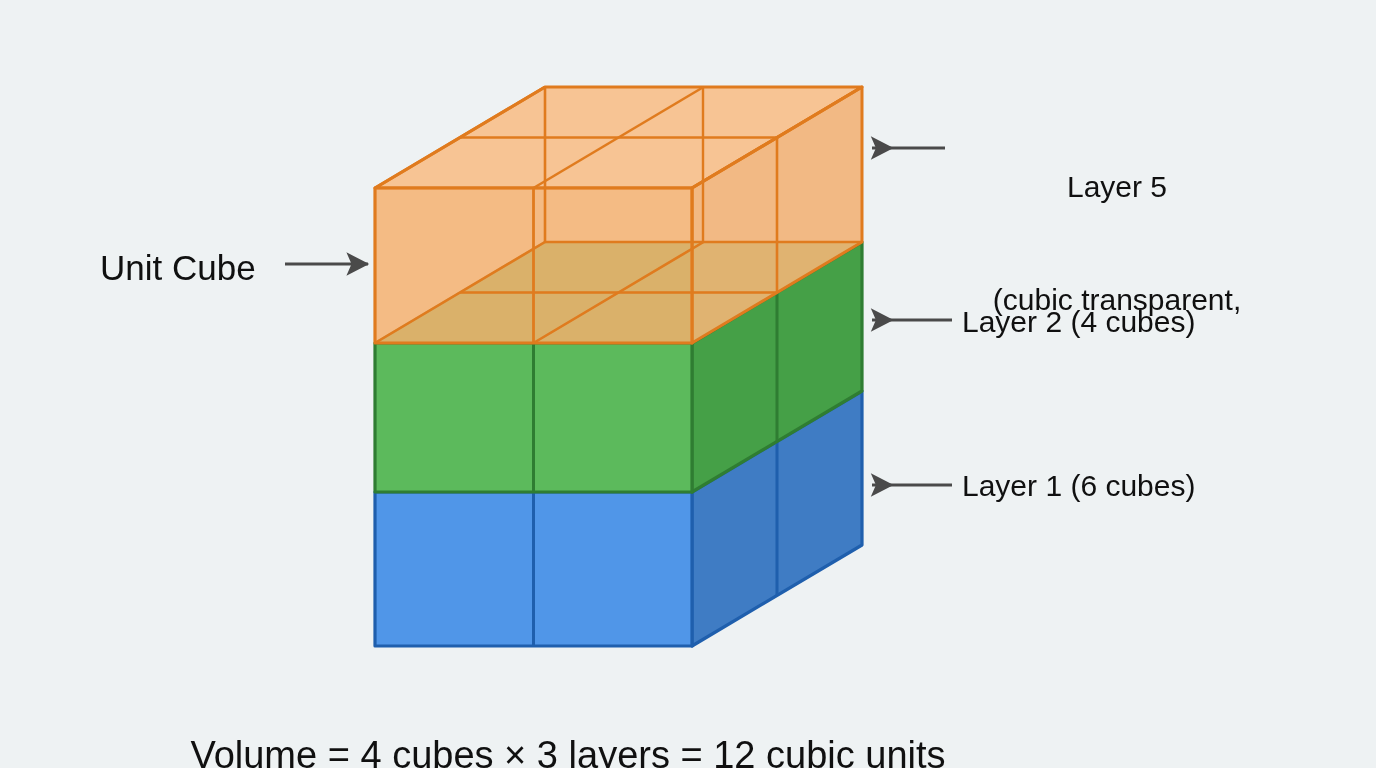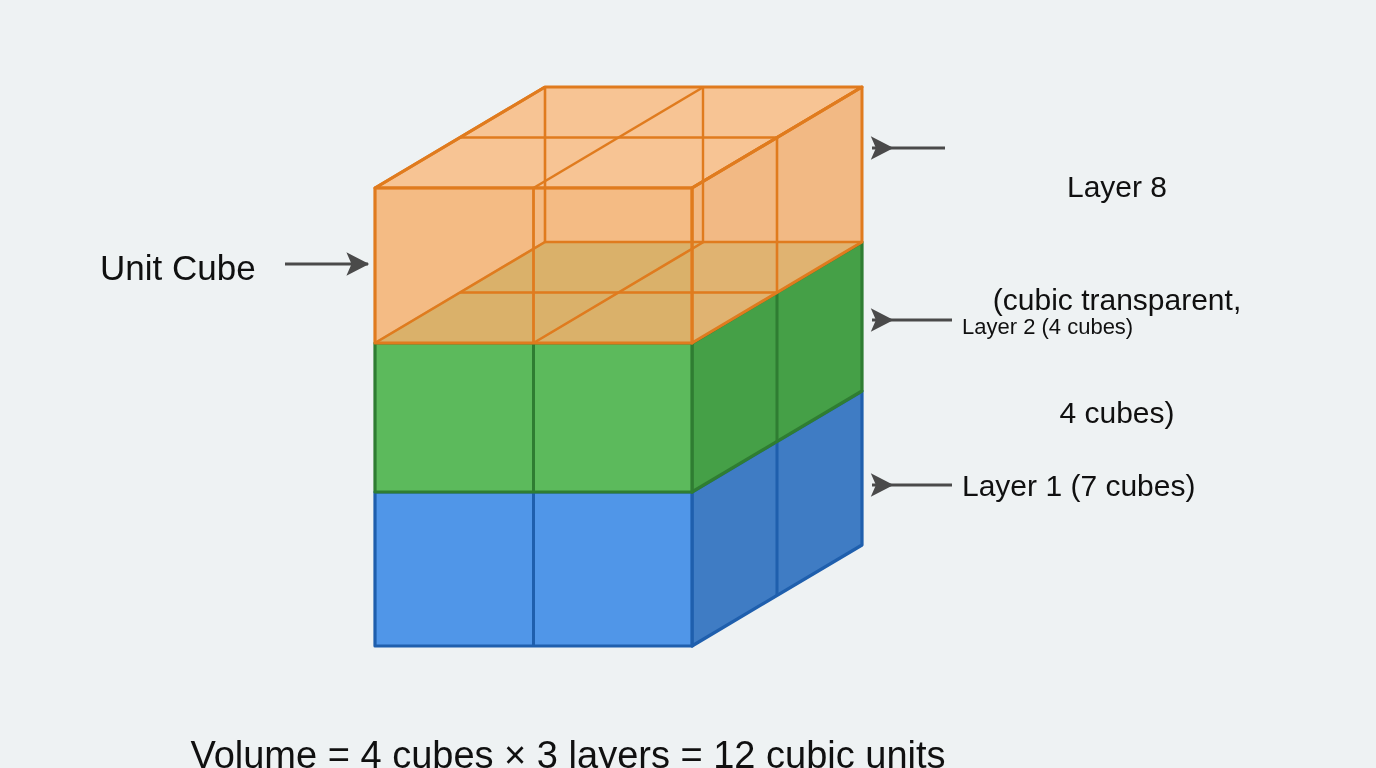--- a/index.html
+++ b/index.html
@@ -43,22 +43,22 @@
   }
   .lbl-l3 {
     left: 952px;
     top: 92px;
     font-size: 30px;
     text-align: center;
     width: 330px;
   }
   .lbl-l2 {
     left: 962px;
-    top: 313px;
-    font-size: 22px;
+    top: 303px;
+    font-size: 30px;
   }
   .lbl-l1 {
     left: 962px;
     top: 467px;
     font-size: 30px;
   }
   .lbl-vol {
     left: 0px;
     top: 692px;
     width: 1136px;
@@ -134,23 +134,22 @@
 
     <line x1="285" y1="264" x2="368" y2="264" stroke="#4a4a4a" stroke-width="3" marker-end="url(#arrowR)"></line>
     <line x1="945" y1="148" x2="872" y2="148" stroke="#4a4a4a" stroke-width="3" marker-end="url(#arrowL)"></line>
     <line x1="952" y1="320" x2="872" y2="320" stroke="#4a4a4a" stroke-width="3" marker-end="url(#arrowL)"></line>
     <line x1="952" y1="485" x2="872" y2="485" stroke="#4a4a4a" stroke-width="3" marker-end="url(#arrowL)"></line>
   </svg>
 
   <div class="lbl lbl-unit">Unit Cube</div>
 
   <div class="lbl lbl-l3">
-    <div>Layer 8</div>
+    <div>Layer 5</div>
     <div>(cubic transparent,</div>
-    <div>4 cubes)</div>
   </div>
 
   <div class="lbl lbl-l2">Layer 2 (4 cubes)</div>
-  <div class="lbl lbl-l1">Layer 1 (7 cubes)</div>
+  <div class="lbl lbl-l1">Layer 1 (6 cubes)</div>
 
   <div class="lbl lbl-vol">Volume = 4 cubes × 3 layers = 12 cubic units</div>
 
 </div>
 
 </body></html>

